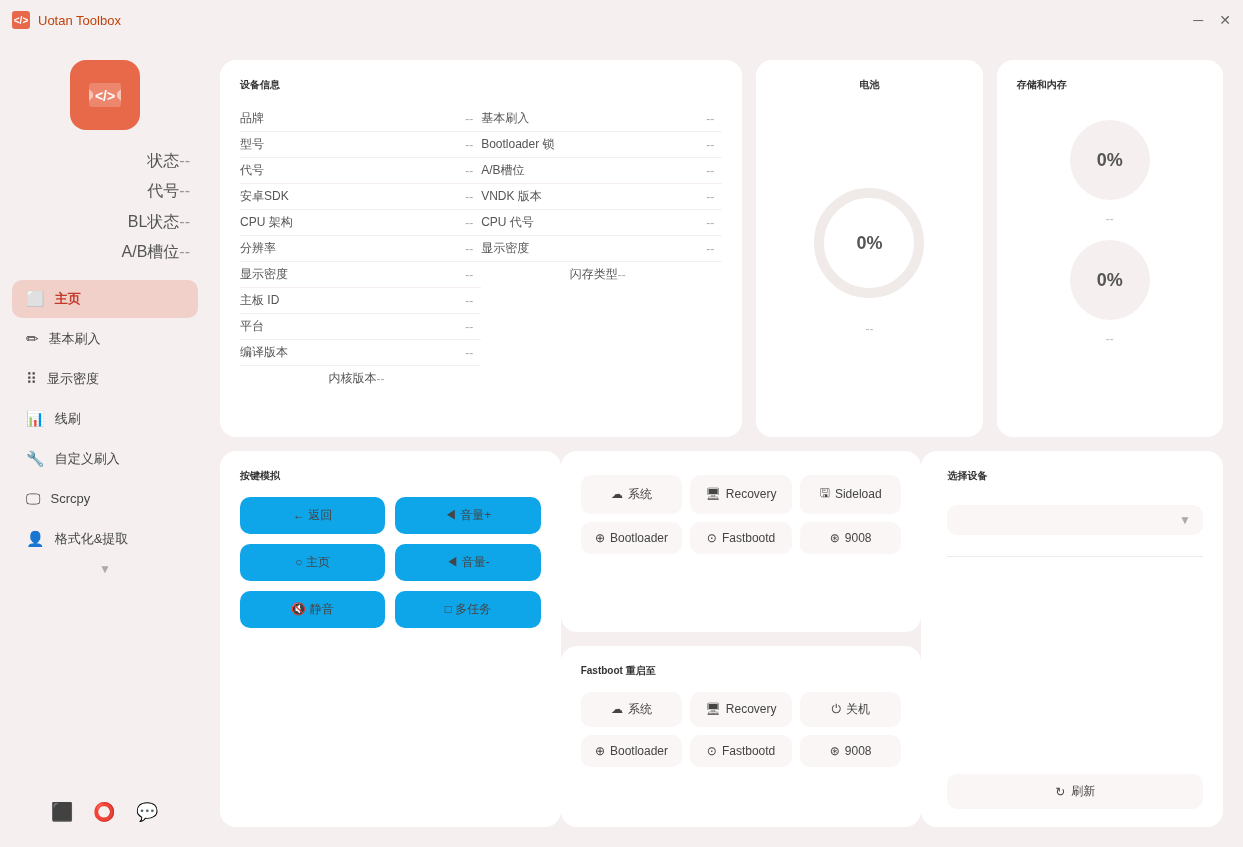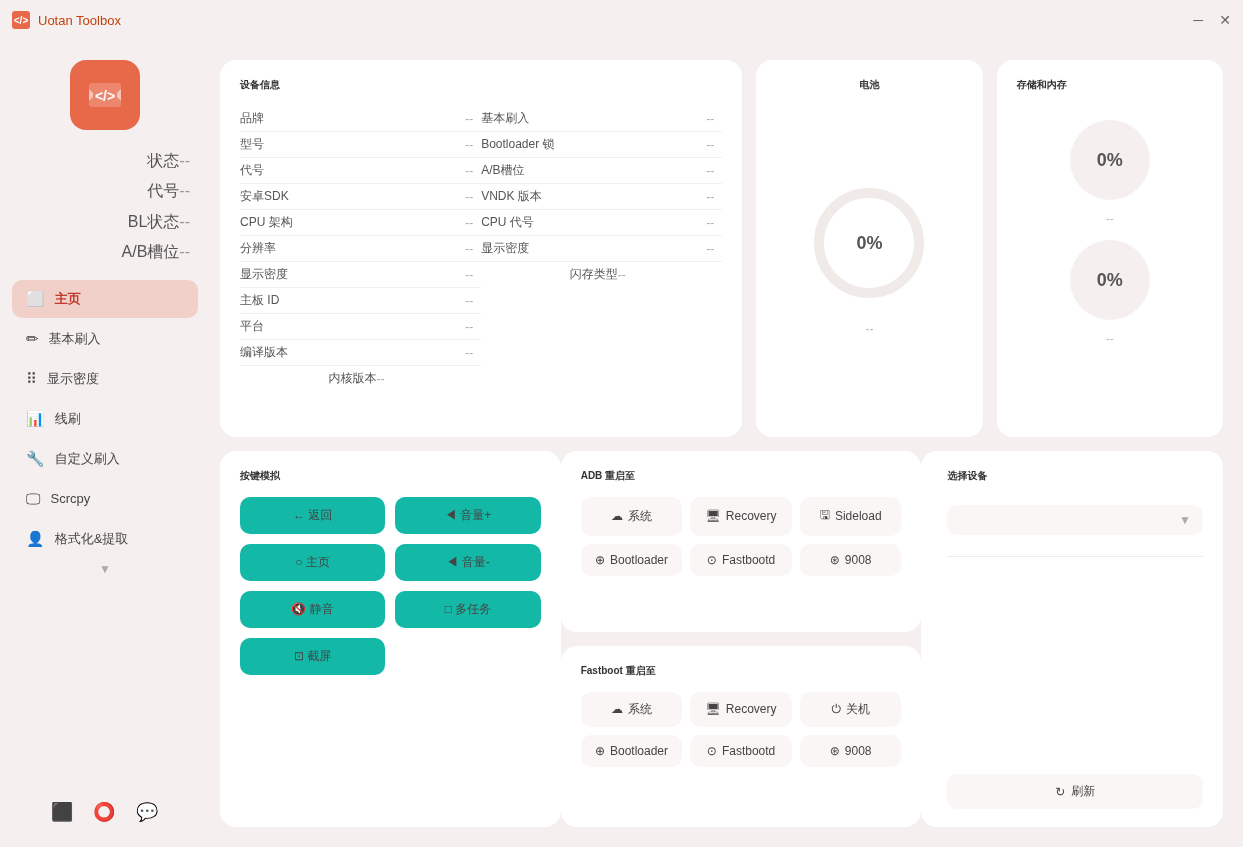--- a/index.html
+++ b/index.html
@@ -214,21 +214,21 @@
     .key-card {
       flex: 1;
     }
     .key-grid {
       display: grid;
       grid-template-columns: 1fr 1fr;
       gap: 10px;
       margin-top: 6px;
     }
     .key-btn {
-      background: #14b8a6;
+      background: #0ea5e9;
       border: none;
       border-radius: 10px;
       padding: 10px 6px;
       font-size: 12px;
       color: #444;
       cursor: pointer;
       display: flex;
       align-items: center;
       justify-content: center;
       gap: 5px;
@@ -494,28 +494,26 @@
 
       <div class="card key-card">
         <div class="card-title">按键模拟</div>
         <div class="key-grid">
           <button class="key-btn">← 返回</button>
           <button class="key-btn">◀ 音量+</button>
           <button class="key-btn">○ 主页</button>
           <button class="key-btn">◀ 音量-</button>
           <button class="key-btn">🔇 静音</button>
           <button class="key-btn">□ 多任务</button>
-          <button class="key-btn">⊡ 截屏</button>
         </div>
       </div>
 
       <div style="flex:1.2;display:flex;flex-direction:column;gap:14px;">
 
         <div class="card" style="flex:1;">
-          <div class="card-title">ADB 重启至</div>
           <div class="restart-btns">
             <button class="restart-btn">
               <span>☁</span>
               <span>系统</span>
             </button>
             <button class="restart-btn">
               <span>🖥</span>
               <span>Recovery</span>
             </button>
             <button class="restart-btn">

